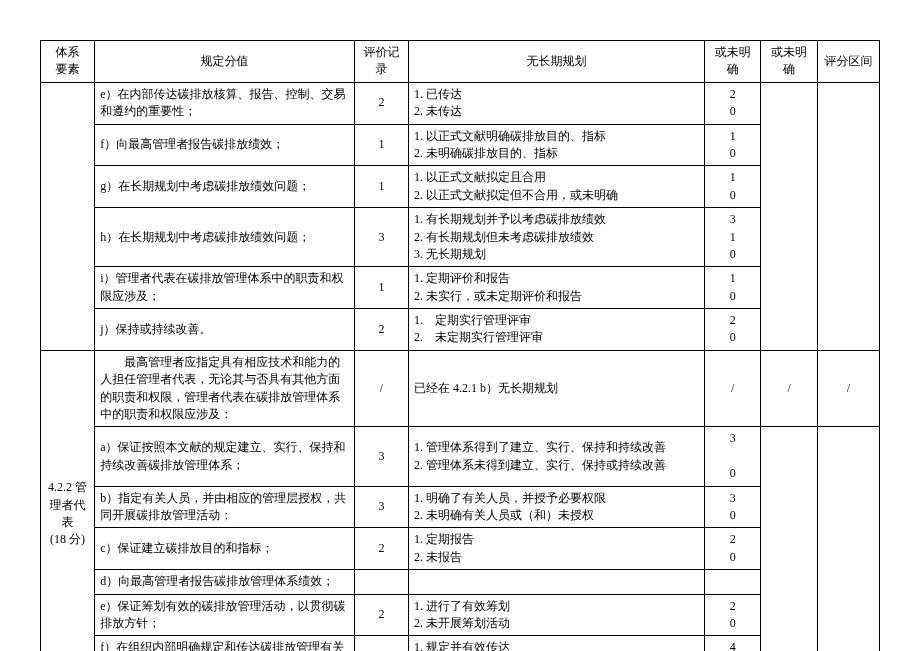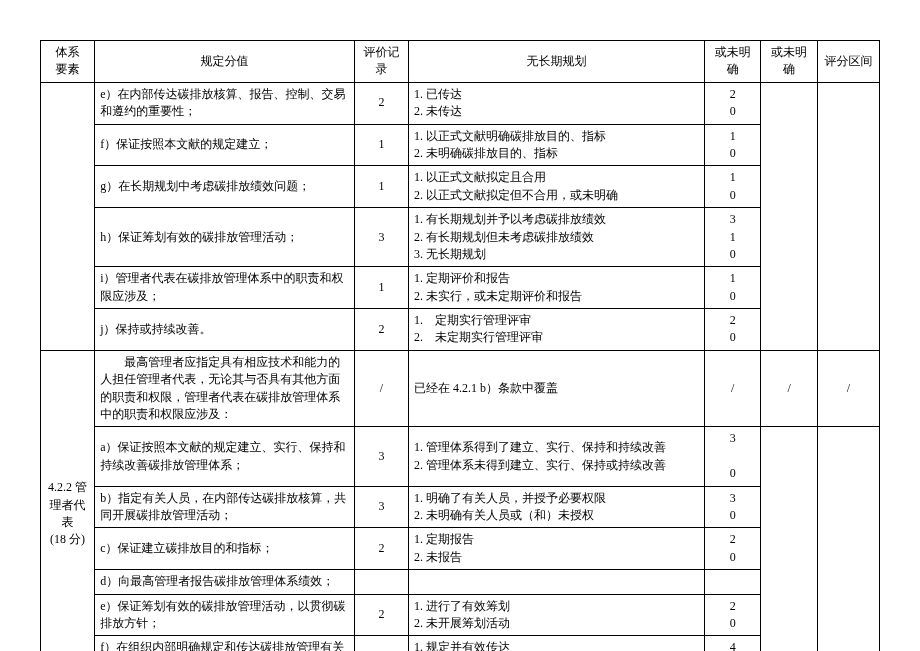--- a/index.html
+++ b/index.html
@@ -63,68 +63,68 @@
       <tr>
         <td rowspan="6" class="center noborder-top noborder-bottom"></td>
         <td>e）在内部传达碳排放核算、报告、控制、交易和遵约的重要性；</td>
         <td class="center">2</td>
         <td>1. 已传达<br>2. 未传达</td>
         <td class="center">2<br>0</td>
         <td rowspan="6" class="noborder-top noborder-bottom"></td>
         <td rowspan="6" class="noborder-top noborder-bottom"></td>
       </tr>
       <tr>
-        <td>f）保证按照本文献的规定建立；</td>
+        <td>f）向最高管理者报告碳排放绩效；</td>
         <td class="center">1</td>
         <td>1. 以正式文献明确碳排放目的、指标<br>2. 未明确碳排放目的、指标</td>
         <td class="center">1<br>0</td>
       </tr>
       <tr>
         <td>g）在长期规划中考虑碳排放绩效问题；</td>
         <td class="center">1</td>
         <td>1. 以正式文献拟定且合用<br>2. 以正式文献拟定但不合用，或未明确</td>
         <td class="center">1<br>0</td>
       </tr>
       <tr>
-        <td>h）保证筹划有效的碳排放管理活动；</td>
+        <td>h）在长期规划中考虑碳排放绩效问题；</td>
         <td class="center">3</td>
         <td>1. 有长期规划并予以考虑碳排放绩效<br>2. 有长期规划但未考虑碳排放绩效<br>3. 无长期规划</td>
         <td class="center">3<br>1<br>0</td>
       </tr>
       <tr>
         <td>i）管理者代表在碳排放管理体系中的职责和权限应涉及；</td>
         <td class="center">1</td>
         <td>1. 定期评价和报告<br>2. 未实行，或未定期评价和报告</td>
         <td class="center">1<br>0</td>
       </tr>
       <tr>
         <td>j）保持或持续改善。</td>
         <td class="center">2</td>
         <td>1.　定期实行管理评审<br>2.　未定期实行管理评审</td>
         <td class="center">2<br>0</td>
       </tr>
       <tr>
         <td rowspan="7" class="center">4.2.2 管<br>理者代表<br>(18 分)</td>
         <td>　　最高管理者应指定具有相应技术和能力的人担任管理者代表，无论其与否具有其他方面的职责和权限，管理者代表在碳排放管理体系中的职责和权限应涉及：</td>
         <td class="center">/</td>
-        <td>已经在 4.2.1 b）条款中覆盖</td>
+        <td>已经在 4.2.1 b）无长期规划</td>
         <td class="center">/</td>
         <td class="center">/</td>
         <td class="center">/</td>
       </tr>
       <tr>
         <td>a）保证按照本文献的规定建立、实行、保持和持续改善碳排放管理体系；</td>
         <td class="center">3</td>
         <td>1. 管理体系得到了建立、实行、保持和持续改善<br>2. 管理体系未得到建立、实行、保持或持续改善</td>
         <td class="center">3<br> <br>0</td>
         <td rowspan="6"></td>
         <td rowspan="6"></td>
       </tr>
       <tr>
-        <td>b）指定有关人员，在内部传达碳排放核算，共同开展碳排放管理活动；</td>
+        <td>b）指定有关人员，并由相应的管理层授权，共同开展碳排放管理活动；</td>
         <td class="center">3</td>
         <td>1. 明确了有关人员，并授予必要权限<br>2. 未明确有关人员或（和）未授权</td>
         <td class="center">3<br>0</td>
       </tr>
       <tr>
         <td>c）保证建立碳排放目的和指标；</td>
         <td class="center">2</td>
         <td>1. 定期报告<br>2. 未报告</td>
         <td class="center">2<br>0</td>
       </tr>

